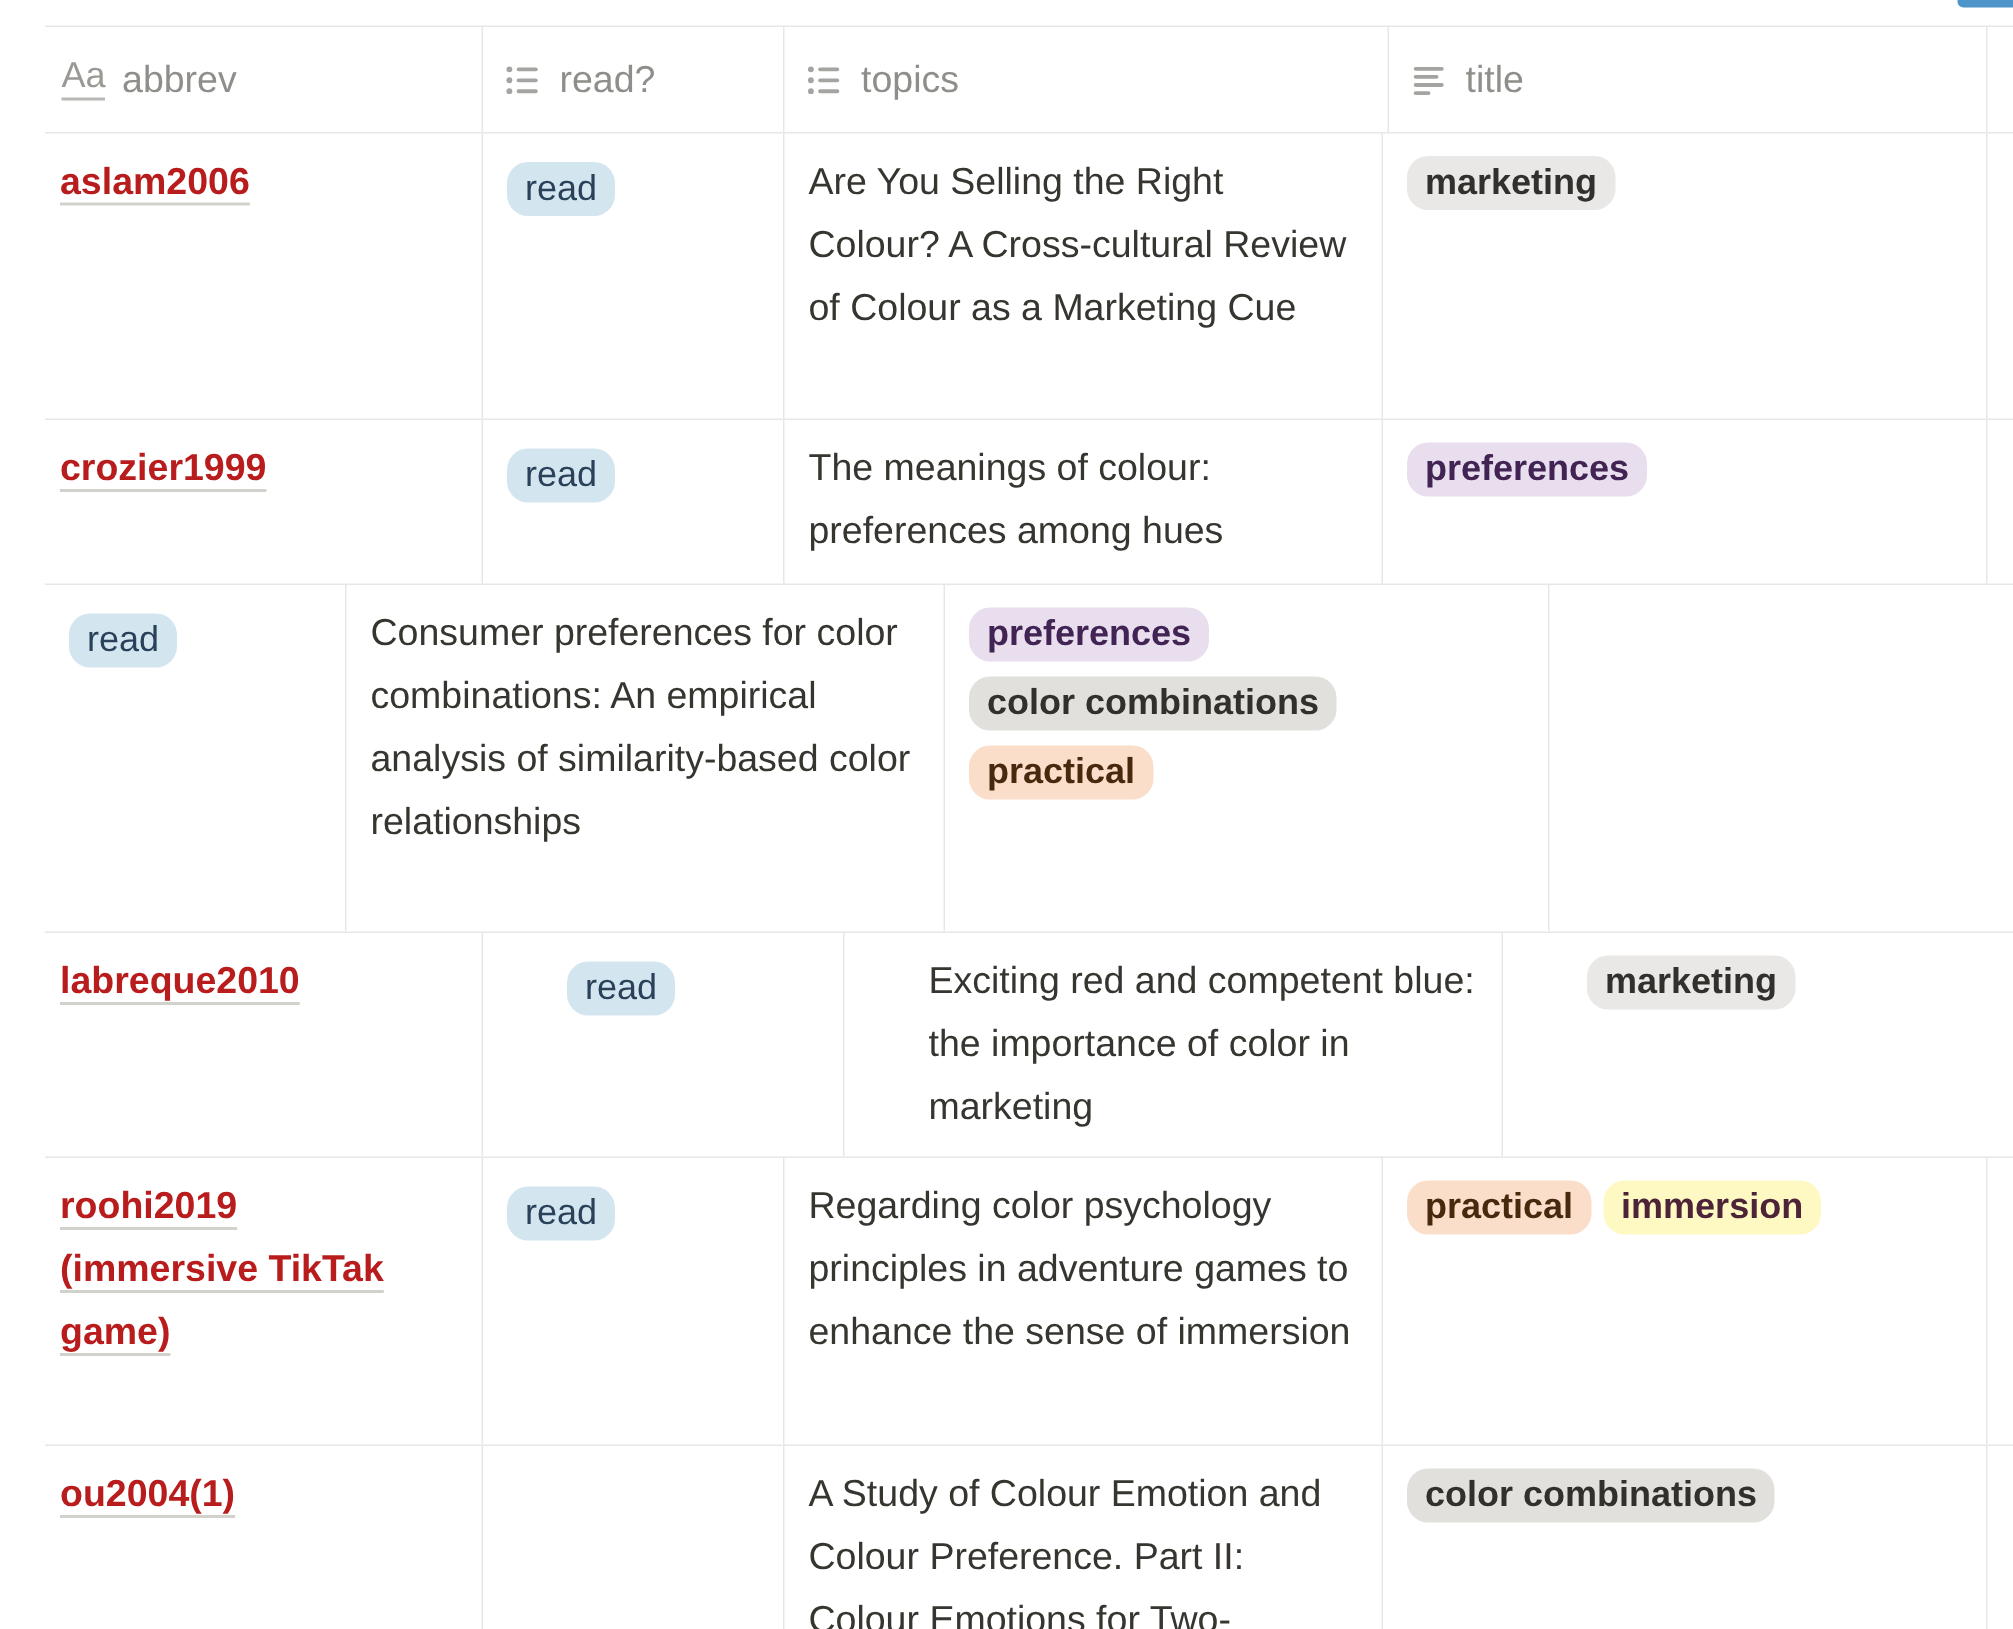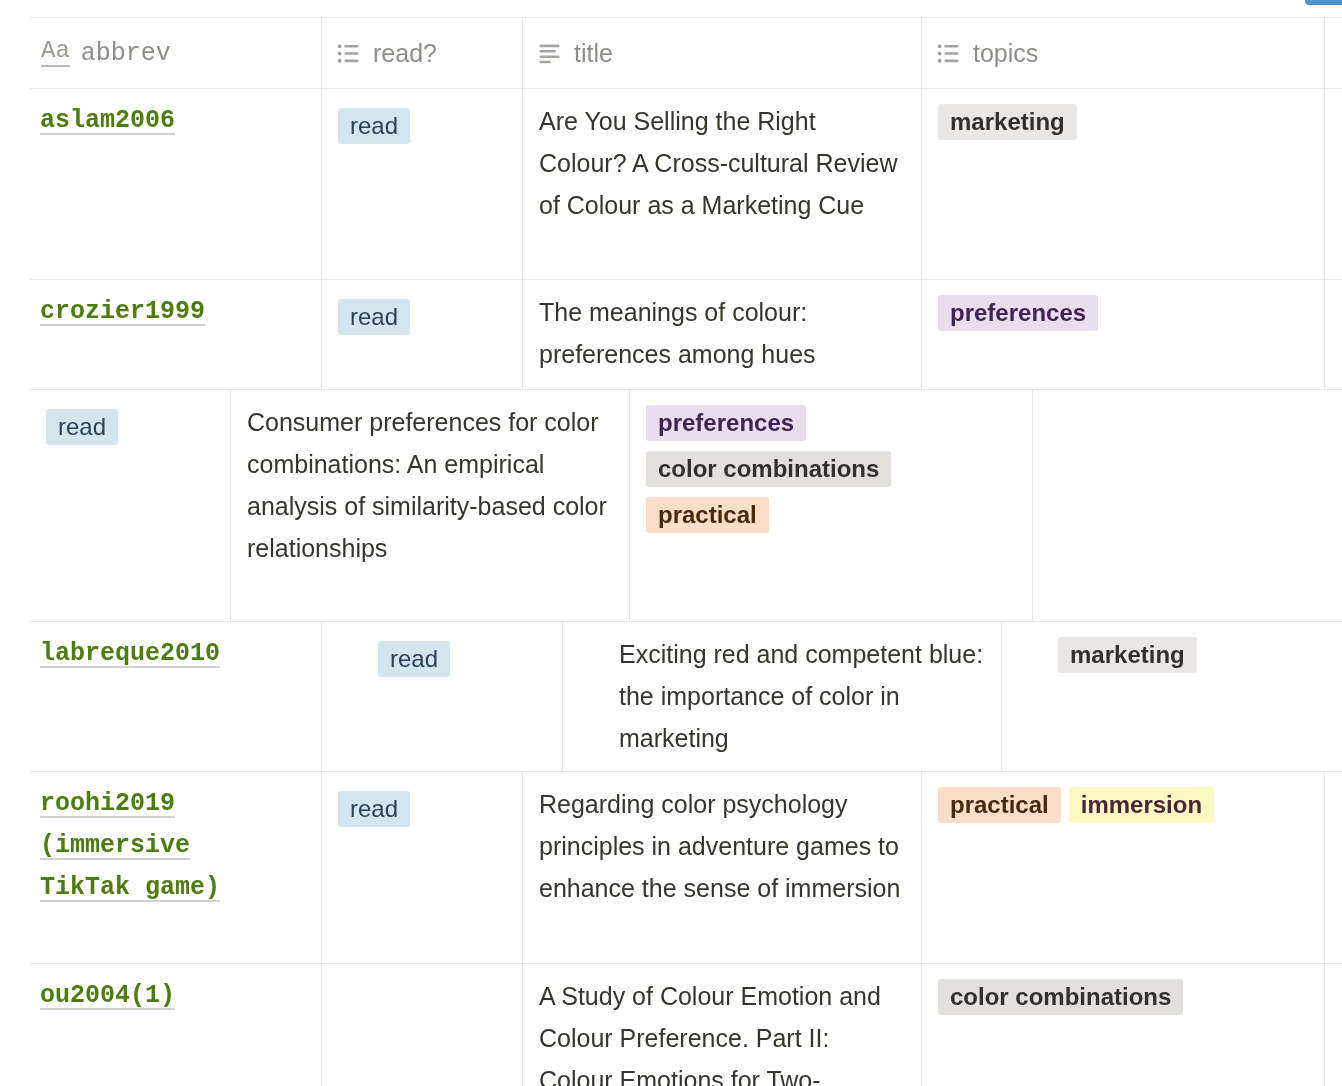--- a/index.html
+++ b/index.html
@@ -28,21 +28,21 @@
   }
   .tr {
     display:flex; align-items:stretch;
     border-bottom:1px solid #E8E7E5;
   }
   .td, .th {
     flex:none;
     border-right:1px solid #E8E7E5;
     overflow:hidden;
   }
-  .col-abbrev { width:292px;font-family:Liberation Mono, monospace; }
+  .col-abbrev { width:292px; }
   .col-read   { width:201px; }
   .col-title  { width:399px; }
   .col-topics { width:403px; }
   .col-extra  { width:17px; border-right:none; }
 
   
   .thead .tr { height:71px; }
   .th {
     display:flex; align-items:center; gap:11px;
     padding:0 16px 0 13px;
@@ -57,34 +57,34 @@
     color:#9A9994;
     border-bottom:2px solid #B9B8B4;
     padding-bottom:2px;
   }
 
   
   .td { padding:11px 16px 12px 16px; font-size:25px; line-height:42px; }
   .td.col-abbrev { padding-left:10px; padding-right:52px; }
   .abbrev-link {
     font-weight:bold;
-    color:#4d7c0f;
+    color:#b91c1c;
     text-decoration:underline;
     text-decoration-color:#D3D1CC;
     text-decoration-thickness:2px;
     text-underline-offset:6px;
     cursor:pointer;
   }
   .td.col-read, .td.col-topics { padding-top:15px; }
   .tagwrap { display:flex; flex-wrap:wrap; gap:10px 8px; align-content:flex-start;font-weight:bold; }
   .tag {
     display:inline-block;
     font-size:24px; line-height:36px;
     padding:0 12px;
-    border-radius:3px;
+    border-radius:14px;
     white-space:nowrap;
   }
 </style>
 </head>
 <body>
 
 <div class="sheet">
 
   <div class="btn-fragment"></div>
 
@@ -101,44 +101,44 @@
               <circle cx="3.4" cy="4.6" r="1.45" fill="#A5A4A0"></circle>
                 <rect x="7" y="3.7" width="10.4" height="1.9" rx="0.9" fill="#A5A4A0"></rect>
               <circle cx="3.4" cy="10" r="1.45" fill="#A5A4A0"></circle>
                 <rect x="7" y="9.1" width="10.4" height="1.9" rx="0.9" fill="#A5A4A0"></rect>
               <circle cx="3.4" cy="15.4" r="1.45" fill="#A5A4A0"></circle>
                 <rect x="7" y="14.5" width="10.4" height="1.9" rx="0.9" fill="#A5A4A0"></rect>
             </svg>
           </span>
           <span>read?</span>
         </div>
-        <div class="th col-title">
-          <span class="prop-icon">
-            <svg width="27" height="27" viewBox="0 0 20 20">
-              <rect x="2.6" y="3.4" width="14.8" height="1.9" rx="0.9" fill="#A5A4A0"></rect>
-              <rect x="2.6" y="7.4" width="12.2" height="1.9" rx="0.9" fill="#A5A4A0"></rect>
-              <rect x="2.6" y="11.4" width="14.8" height="1.9" rx="0.9" fill="#A5A4A0"></rect>
-              <rect x="2.6" y="15.4" width="8.2" height="1.9" rx="0.9" fill="#A5A4A0"></rect>
-            </svg>
-          </span>
-          <span>title</span>
-        </div>
         <div class="th col-topics">
           <span class="prop-icon">
             <svg width="27" height="27" viewBox="0 0 20 20">
               <circle cx="3.4" cy="4.6" r="1.45" fill="#A5A4A0"></circle>
                 <rect x="7" y="3.7" width="10.4" height="1.9" rx="0.9" fill="#A5A4A0"></rect>
               <circle cx="3.4" cy="10" r="1.45" fill="#A5A4A0"></circle>
                 <rect x="7" y="9.1" width="10.4" height="1.9" rx="0.9" fill="#A5A4A0"></rect>
               <circle cx="3.4" cy="15.4" r="1.45" fill="#A5A4A0"></circle>
                 <rect x="7" y="14.5" width="10.4" height="1.9" rx="0.9" fill="#A5A4A0"></rect>
             </svg>
           </span>
           <span>topics</span>
         </div>
+        <div class="th col-title">
+          <span class="prop-icon">
+            <svg width="27" height="27" viewBox="0 0 20 20">
+              <rect x="2.6" y="3.4" width="14.8" height="1.9" rx="0.9" fill="#A5A4A0"></rect>
+              <rect x="2.6" y="7.4" width="12.2" height="1.9" rx="0.9" fill="#A5A4A0"></rect>
+              <rect x="2.6" y="11.4" width="14.8" height="1.9" rx="0.9" fill="#A5A4A0"></rect>
+              <rect x="2.6" y="15.4" width="8.2" height="1.9" rx="0.9" fill="#A5A4A0"></rect>
+            </svg>
+          </span>
+          <span>title</span>
+        </div>
         <div class="th col-extra"></div>
       </div>
     </div>
     <div class="tbody">
   <div class="tr" style="min-height: 191px;">
     <div class="td col-abbrev">
       <span class="abbrev-link">aslam2006</span>
     </div>
     <div class="td col-read"><span class="tag" style="background: rgb(211, 229, 239); color: rgb(41, 66, 90);">read</span></div>
     <div class="td col-title">

